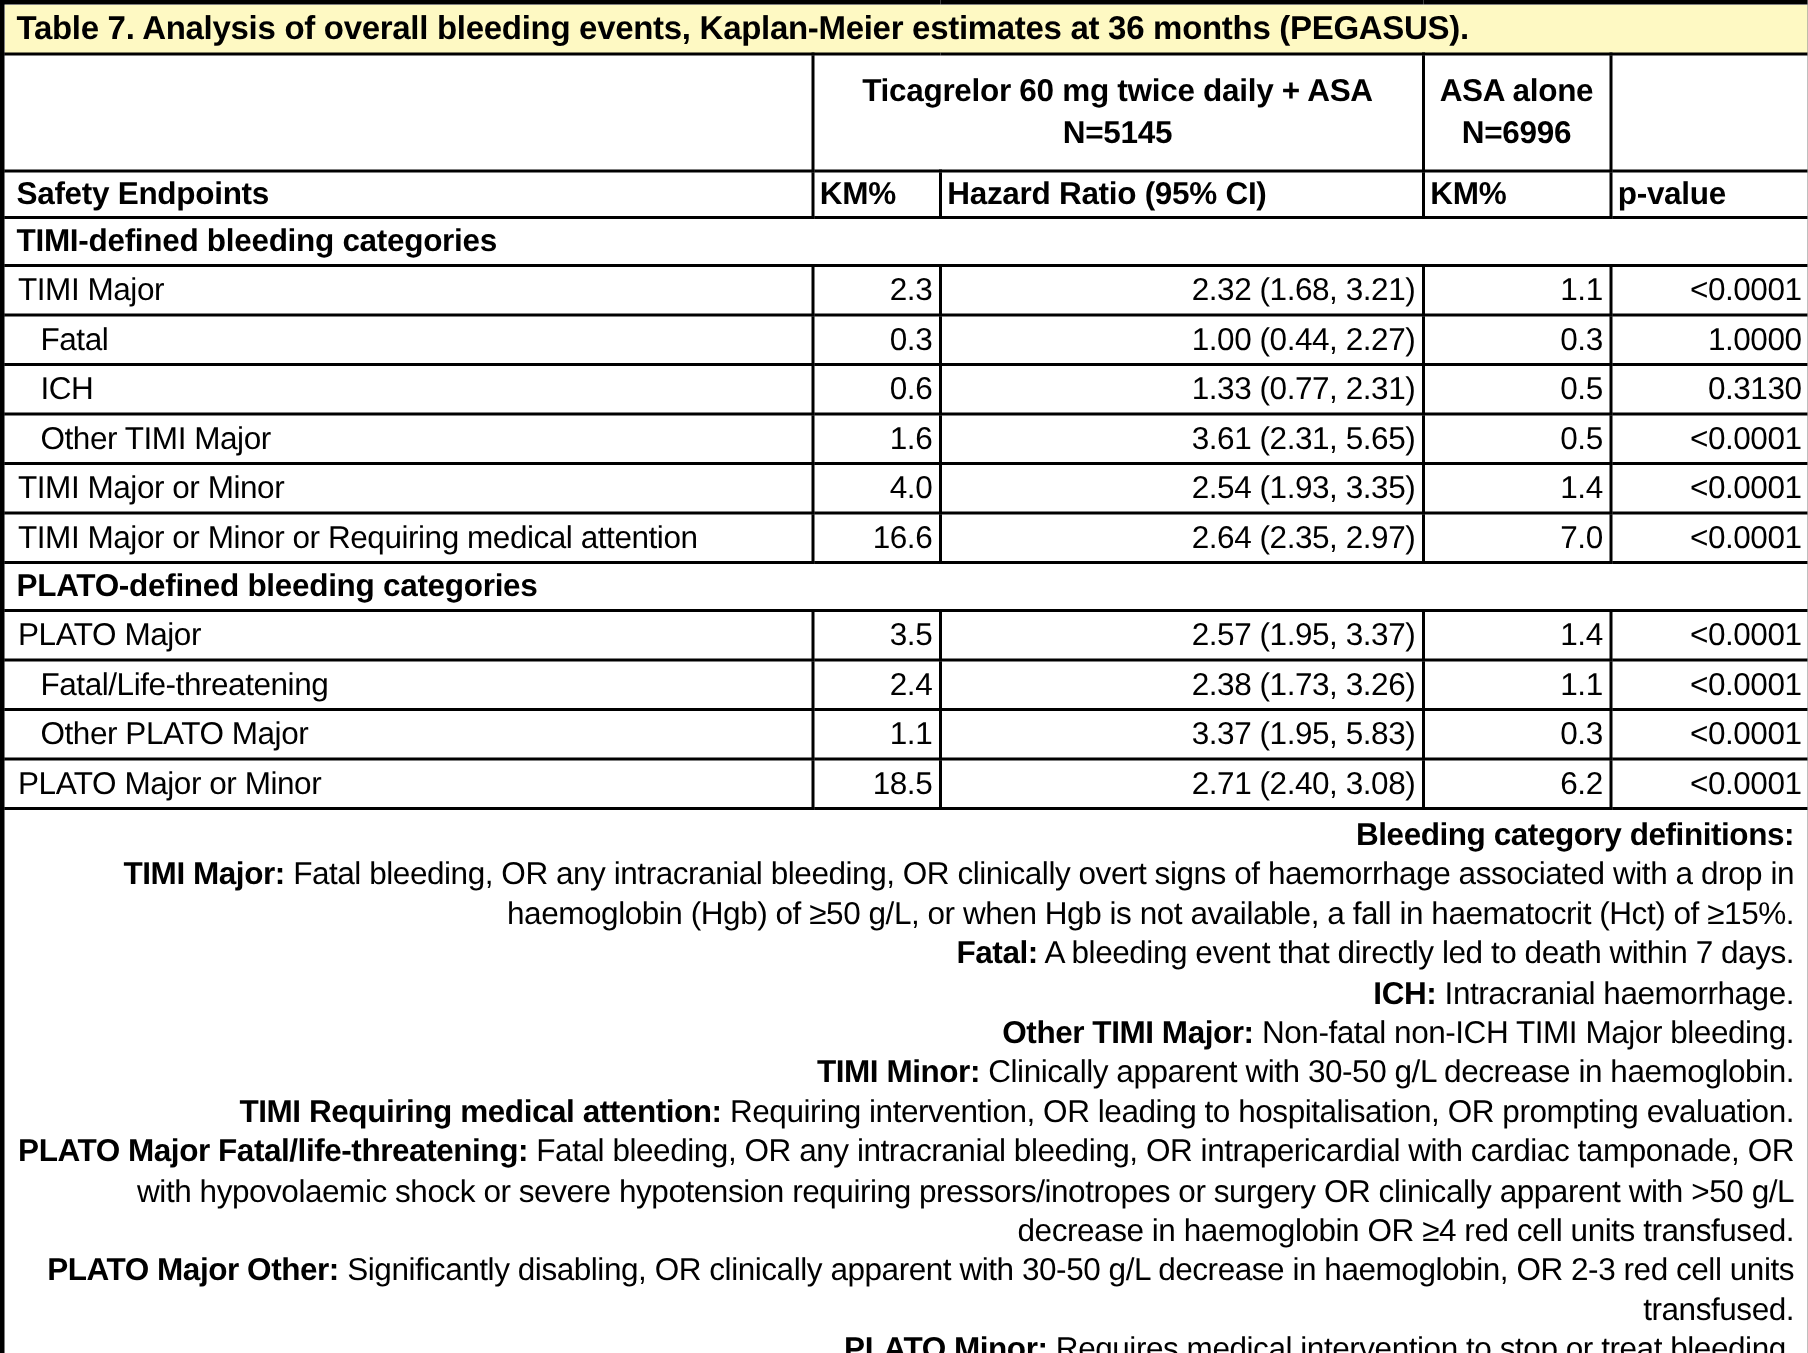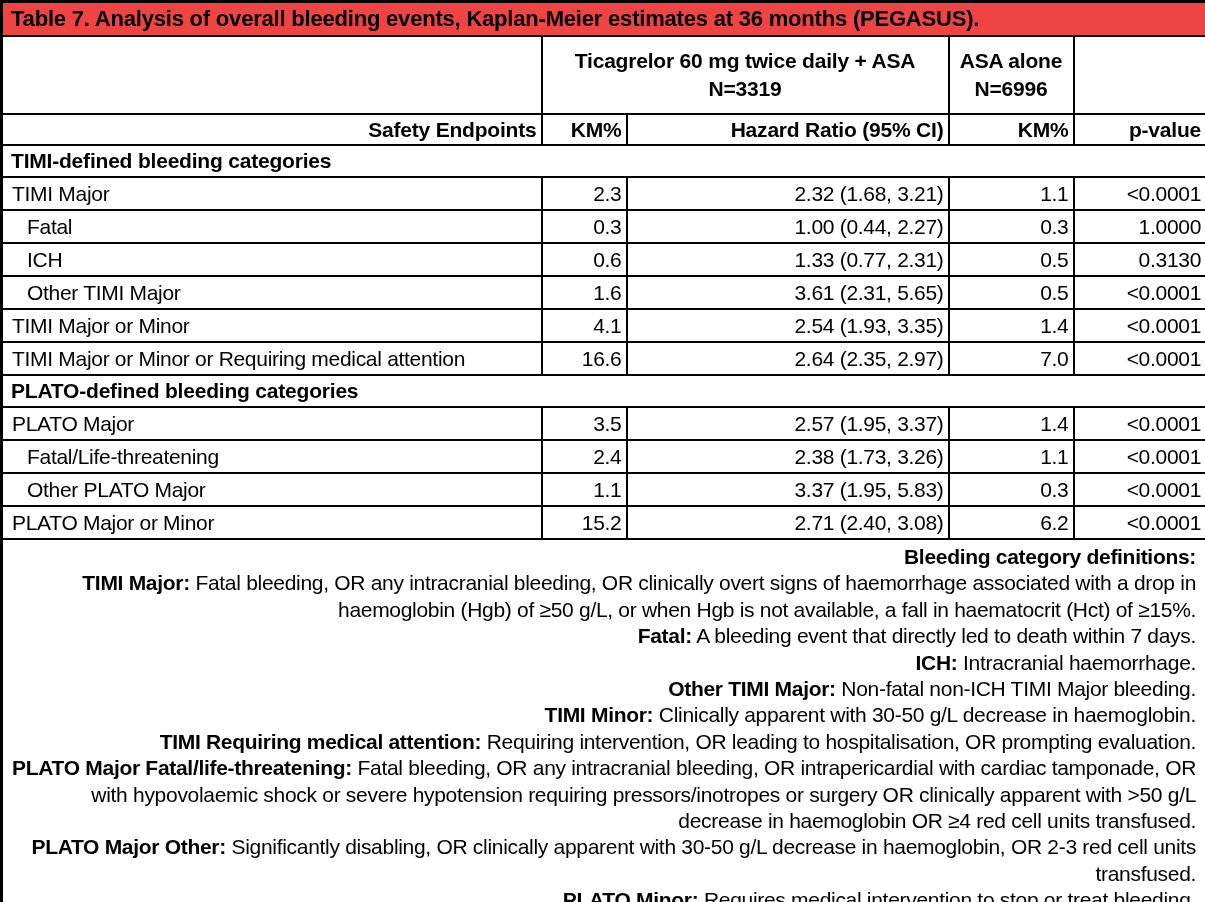--- a/index.html
+++ b/index.html
@@ -15,47 +15,47 @@
     table-layout: fixed;
     border: 3px solid #000;
   }
   .doc-table td {
     border: 2px solid #000;
     vertical-align: middle;
     overflow: hidden;
   }
   
   .title-row td {
-    background: #ef4444;
+    background: #fef9c3;
     font-weight: bold;
     font-size: 22px;
     padding: 3px 8px;
     height: 33px;
     letter-spacing: -0.2px;
   }
   
   .group-row td {
     font-weight: bold;
     font-size: 21px;
     text-align: center;
     height: 62px;
     line-height: 28px;
     letter-spacing: -0.2px;
     padding: 10px;
   }
   
   .head-row td {
     font-weight: bold;
     font-size: 21px;
-    text-align: right;
+    text-align: left;
     height: 31px;
     padding: 2px 4px;
     letter-spacing: -0.2px;
   }
-  .head-row td.left-cell { text-align: right; padding-left: 8px; }
+  .head-row td.left-cell { text-align: left; padding-left: 8px; }
   
   .section-row td {
     font-weight: bold;
     font-size: 21px;
     text-align: left;
     padding: 2px 8px;
     height: 32px;
     letter-spacing: -0.2px;
   }
   
@@ -96,21 +96,21 @@
 
   <tbody>
       <tr class="title-row">
     <td colspan="5">Table 7. Analysis of overall bleeding events, Kaplan-Meier estimates at 36 months (PEGASUS).</td>
   </tr>
 
   <tr class="group-row">
     <td></td>
     <td colspan="2">
       <div>Ticagrelor 60 mg twice daily + ASA</div>
-      <div>N=3319</div>
+      <div>N=5145</div>
     </td>
     <td>
       <div>ASA alone</div>
       <div>N=6996</div>
     </td>
     <td></td>
   </tr>
 
   <tr class="head-row">
     <td class="left-cell">Safety Endpoints</td>
@@ -147,21 +147,21 @@
   </tr>
   <tr class="data-row indent">
     <td class="endpoint-cell">Other TIMI Major</td>
     <td>1.6</td>
     <td>3.61 (2.31, 5.65)</td>
     <td>0.5</td>
     <td>&lt;0.0001</td>
   </tr>
   <tr class="data-row">
     <td class="endpoint-cell">TIMI Major or Minor</td>
-    <td>4.1</td>
+    <td>4.0</td>
     <td>2.54 (1.93, 3.35)</td>
     <td>1.4</td>
     <td>&lt;0.0001</td>
   </tr>
   <tr class="data-row">
     <td class="endpoint-cell">TIMI Major or Minor or Requiring medical attention</td>
     <td>16.6</td>
     <td>2.64 (2.35, 2.97)</td>
     <td>7.0</td>
     <td>&lt;0.0001</td>
@@ -187,21 +187,21 @@
   </tr>
   <tr class="data-row indent">
     <td class="endpoint-cell">Other PLATO Major</td>
     <td>1.1</td>
     <td>3.37 (1.95, 5.83)</td>
     <td>0.3</td>
     <td>&lt;0.0001</td>
   </tr>
   <tr class="data-row">
     <td class="endpoint-cell">PLATO Major or Minor</td>
-    <td>15.2</td>
+    <td>18.5</td>
     <td>2.71 (2.40, 3.08)</td>
     <td>6.2</td>
     <td>&lt;0.0001</td>
   </tr>
 
   <tr class="footnote-row">
     <td colspan="5" class="footnotes">
       <p class="b">Bleeding category definitions:</p>
       <p><span class="b">TIMI Major:</span> <span>Fatal bleeding, OR any intracranial bleeding, OR clinically overt signs of haemorrhage associated with a drop in haemoglobin (Hgb) of ≥50 g/L, or when Hgb is not available, a fall in haematocrit (Hct) of ≥15%.</span></p>
       <p><span class="b">Fatal:</span> <span>A bleeding event that directly led to death within 7 days.</span></p>

